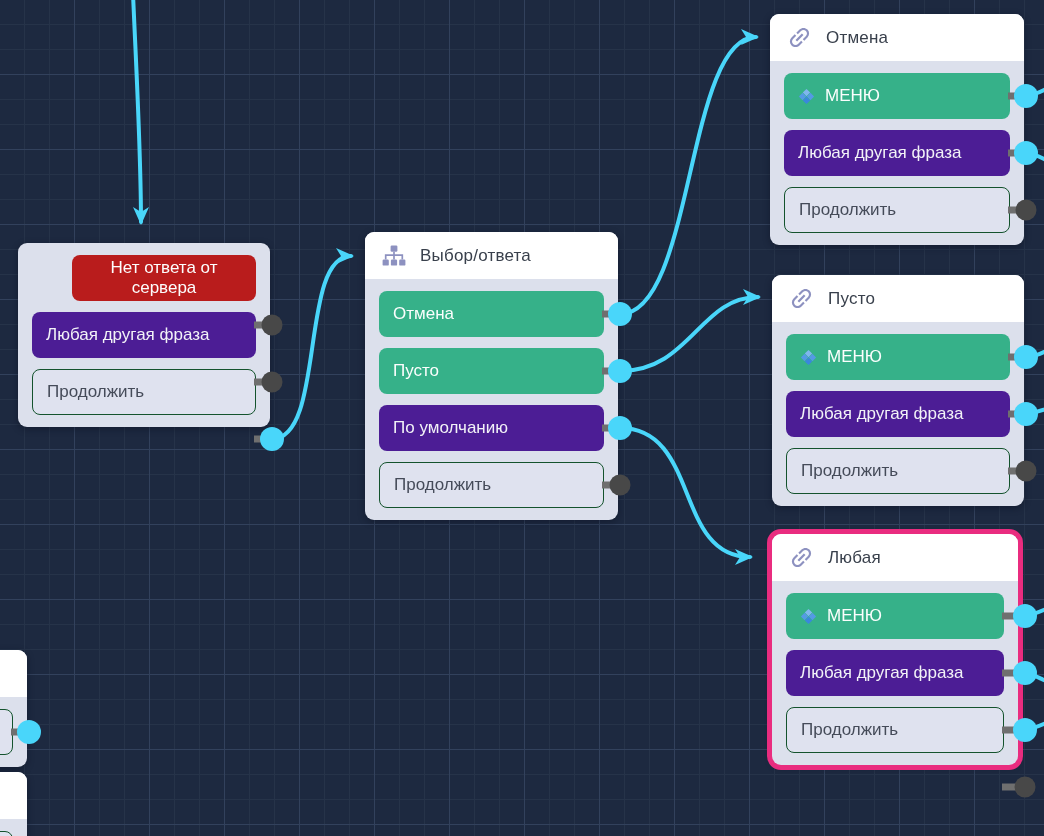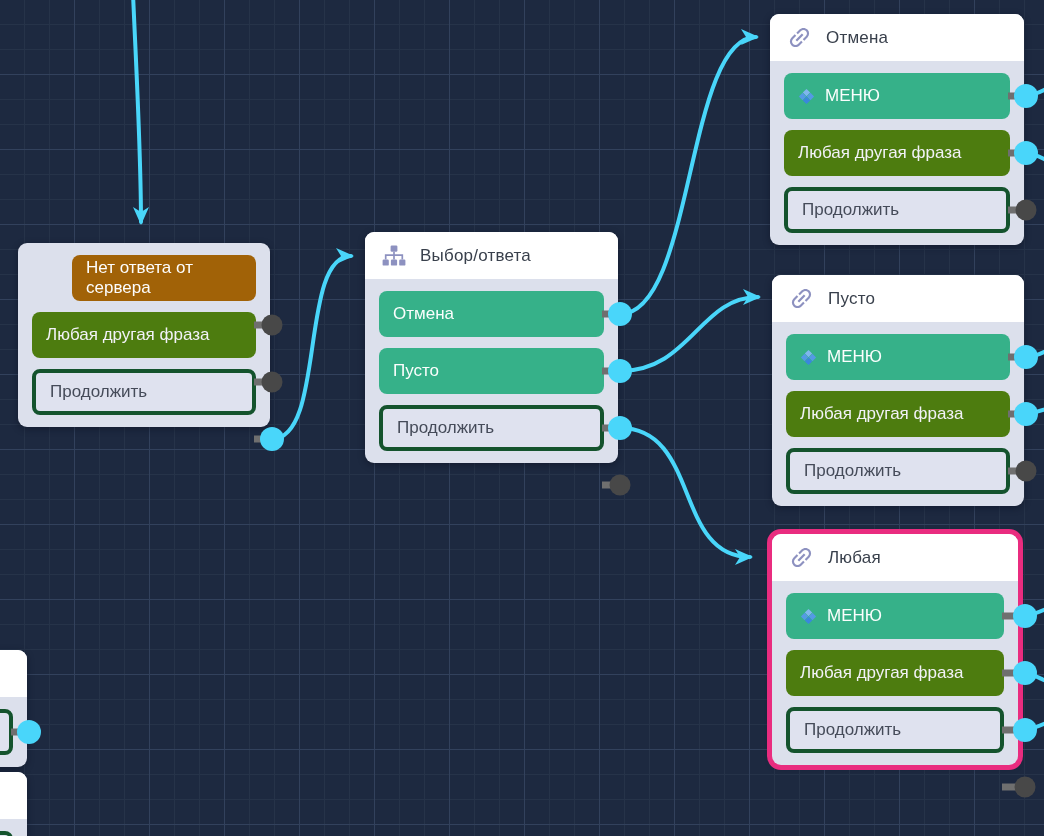--- a/index.html
+++ b/index.html
@@ -17,20 +17,21 @@
       linear-gradient(#263349 1px, transparent 1px),
       linear-gradient(90deg,#263349 1px, transparent 1px);
     background-size:75px 75px,75px 75px,25px 25px,25px 25px;
     background-position:74px 74px,74px 74px,24px 24px,24px 24px;
   }
   .node{
     position:absolute;
     background:#dce0ec;
     border-radius:9px;
     box-shadow:0 2px 7px rgba(8,14,28,.45);
+    text-align:center;
   }
   .node.selected{
     box-shadow:0 0 0 5px #e92c7f, 0 2px 7px rgba(8,14,28,.45);
   }
   .node-header{
     height:47px;
     background:#ffffff;
     border-radius:9px 9px 0 0;
     display:flex;align-items:center;
     padding:0 16px;gap:13px;
@@ -42,24 +43,24 @@
   .node-body{padding:12px 14px;}
   .row{
     height:46px;box-sizing:border-box;
     border-radius:8px;
     margin-bottom:11px;
     display:flex;align-items:center;
     padding:0 14px;
     font-size:17px;
   }
   .row:last-child{margin-bottom:0;}
-  .row-red{background:#a16207;color:#fdfdfd;margin-left:40px;}
-  .row-gray{background:#4d7c0f;color:#f2f2f7;}
+  .row-red{background:#b91c1c;color:#fdfdfd;margin-left:40px;}
+  .row-gray{background:#4c1d95;color:#f2f2f7;}
   .row-green{background:#36b189;color:#fbfefd;}
-  .row-light{background:#dfe2ef;border:4px solid #14532d;color:#454b59;}
+  .row-light{background:#dfe2ef;border:1px solid #14532d;color:#454b59;}
   .row-icon{display:flex;align-items:center;margin-right:10px;}
   #wires{position:absolute;inset:0;z-index:5;pointer-events:none;}
   #wires path.edge{pointer-events:stroke;}
   #wires circle{pointer-events:auto;}
 </style>
 </head>
 <body>
 
 <div id="canvas">
     <div class="node" style="left: 18px; top: 243px; width: 252px;">
@@ -87,20 +88,23 @@
           </svg>
         </span>
       <span class="node-title">Выбор/ответа</span>
     </div>
     <div class="node-body">
         <div class="row row-green">
           <span>Отмена</span>
         </div>
         <div class="row row-green">
           <span>Пусто</span>
+        </div>
+        <div class="row row-gray">
+          <span>По умолчанию</span>
         </div>
         <div class="row row-light">
           <span>Продолжить</span>
         </div>
       </div>
   </div>
     <div class="node" style="left: 770px; top: 14px; width: 254px;">
     <div class="node-header">
       <span class="node-icon">
           <svg width="27" height="27" viewBox="0 0 24 24">

